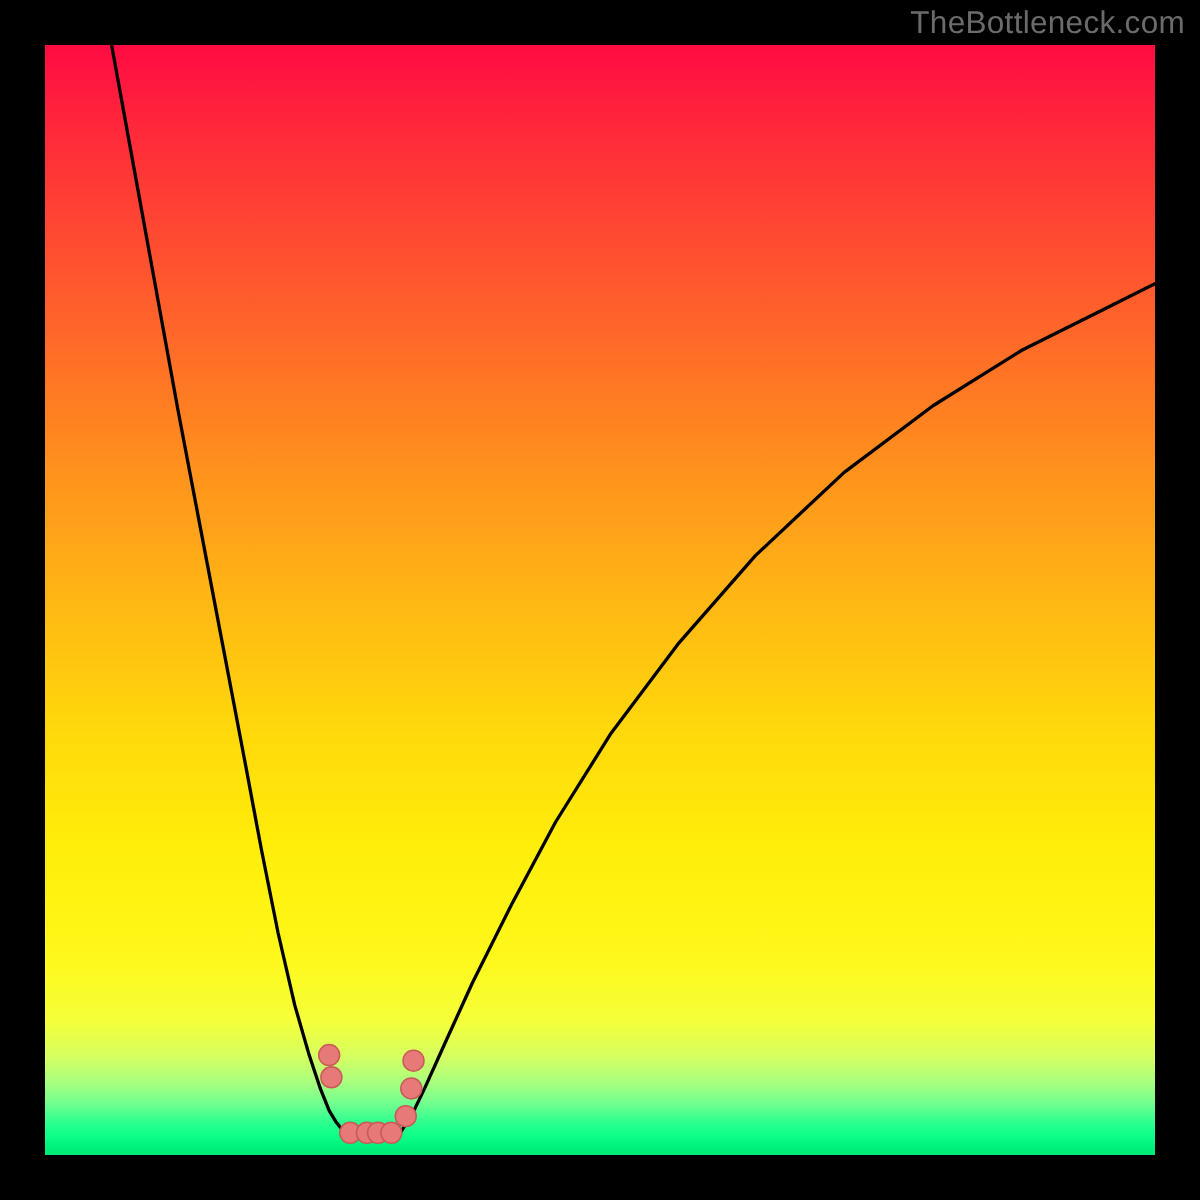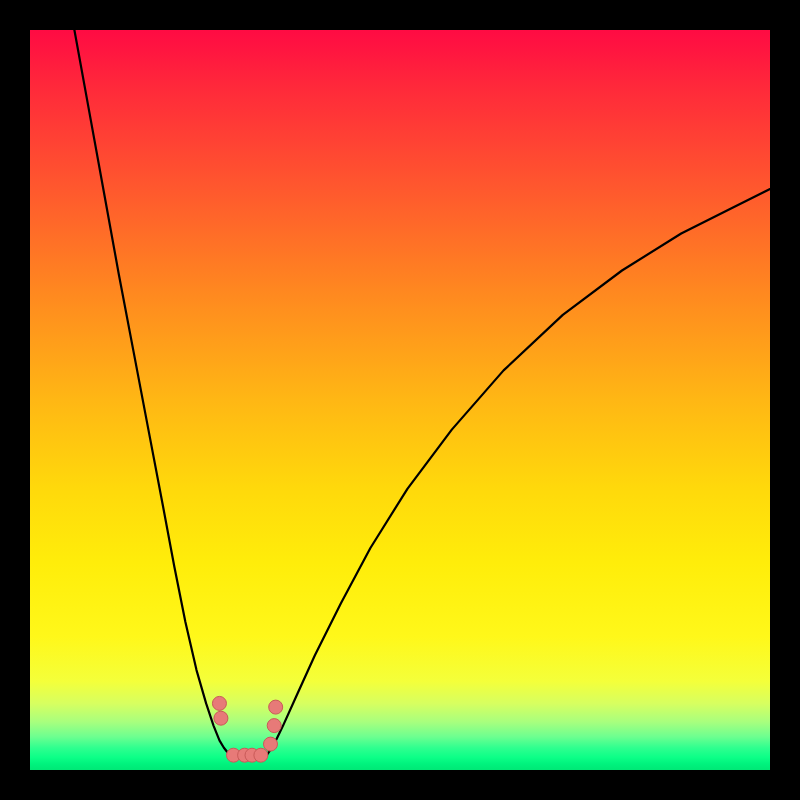--- a/index.html
+++ b/index.html
@@ -81,13 +81,14 @@
           <circle cx="214.60" cy="725.20" r="7" fill="#e77a78" stroke="#c95a58" stroke-width="1"></circle>
           <circle cx="222.00" cy="725.20" r="7" fill="#e77a78" stroke="#c95a58" stroke-width="1"></circle>
           <circle cx="230.88" cy="725.20" r="7" fill="#e77a78" stroke="#c95a58" stroke-width="1"></circle>
           <circle cx="240.50" cy="714.10" r="7" fill="#e77a78" stroke="#c95a58" stroke-width="1"></circle>
           <circle cx="244.20" cy="695.60" r="7" fill="#e77a78" stroke="#c95a58" stroke-width="1"></circle>
           <circle cx="245.68" cy="677.10" r="7" fill="#e77a78" stroke="#c95a58" stroke-width="1"></circle>
         </g>
     </svg>
   </div>
 
+  <div class="watermark">TheBottleneck.com</div>
 </div>
 
 </body></html>

